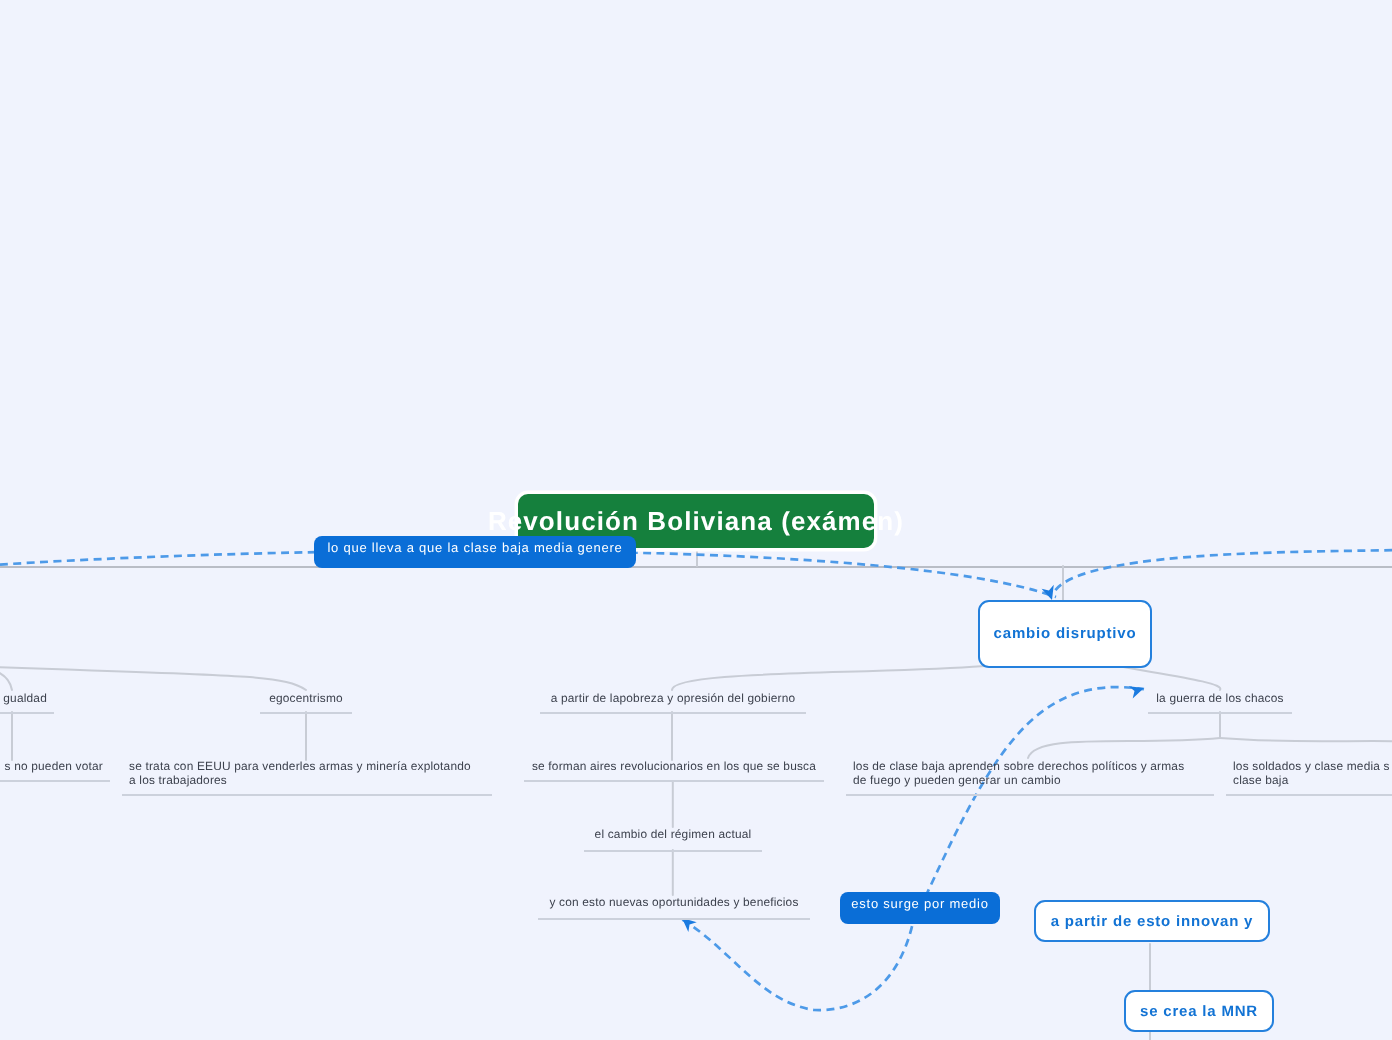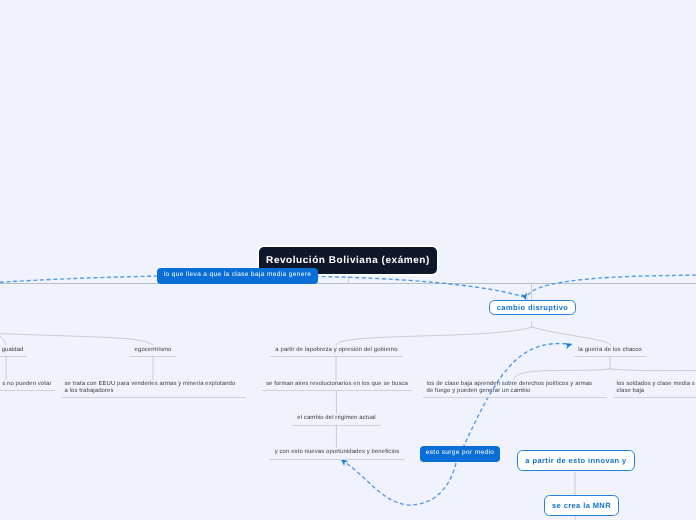--- a/index.html
+++ b/index.html
@@ -2,21 +2,21 @@
 <html><head>
 <meta charset="utf-8">
 <title>Revolución Boliviana (exámen)</title>
 <style>
   html,body{margin:0;padding:0;}
   body{width:696px;height:520px;overflow:hidden;background:#f0f3fd;
        font-family:"Liberation Sans",sans-serif;-webkit-font-smoothing:antialiased;text-rendering:geometricPrecision;}
   #canvas{position:absolute;left:0;top:0;width:696px;height:520px;overflow:hidden;}
   svg.links{position:absolute;left:0;top:0;width:696px;height:520px;pointer-events:none;}
   .node{position:absolute;white-space:nowrap;box-sizing:border-box;}
-  .root{background:#0f172a;color:#ffffff;font-weight:bold;font-size:10px;letter-spacing:.55px;
+  .root{background:#15803d;color:#ffffff;font-weight:bold;font-size:13px;letter-spacing:.55px;
         border-radius:5px;box-shadow:0 0 0 1.7px #ffffff;
         display:flex;align-items:center;justify-content:center;}
   .rel{background:#0a6ed7;color:#ffffff;font-size:6.5px;letter-spacing:.38px;border-radius:4px;
         display:flex;align-items:center;justify-content:center;}
   .rel > span{position:relative;top:-1.8px;}
   .boxed{background:#ffffff;color:#1273d4;font-weight:bold;font-size:7.5px;letter-spacing:.4px;
          border:1.7px solid #2480dd;border-radius:5.5px;
          display:flex;align-items:center;justify-content:center;}
   .boxed > span{position:relative;top:-0.5px;}
   .plain{color:#3c414d;font-size:5.95px;letter-spacing:.1px;line-height:7px;}
@@ -57,30 +57,30 @@
         <path d="M0,0 L-7,-3.2 L-5,0 L-7,3.2 Z" transform="translate(341,459) rotate(221)"></path>
         <path d="M0,0 L-7,-3.2 L-5,0 L-7,3.2 Z" transform="translate(572,344) rotate(-18)"></path>
       </g>
   </svg>
 <div class="node root" style="left: 259px; top: 247px; width: 178px; height: 27px;">
       <span>Revolución Boliviana (exámen)</span>
     </div>
     <div class="node rel" style="left: 157px; top: 268px; width: 161px; height: 16px;">
       <span>lo que lleva a que la clase baja media genere</span>
     </div>
-    <div class="node boxed" style="left: 489px; top: 300px; width: 87px; height: 15px;">
+    <div class="node boxed" style="left: 489px; top: 300px; width: 87px; height: 34px;">
       <span>cambio disruptivo</span>
     </div>
     <div class="node rel" style="left: 420px; top: 446px; width: 80px; height: 16px;">
       <span>esto surge por medio</span>
     </div>
     <div class="node boxed" style="left: 517px; top: 450px; width: 118px; height: 21px; align-items: center;">
       <span>a partir de esto innovan y</span>
     </div>
-    <div class="node boxed" style="left: 544px; top: 495px; width: 75px; height: 21px;">
+    <div class="node boxed" style="left: 562px; top: 495px; width: 75px; height: 21px;">
       <span>se crea la MNR</span>
     </div>
     <div class="ul" style="left: -15px; top: 356px; width: 42px;"></div>
     <div class="node plain" style="left: -11.5px; top: 347px; width: 35px; text-align: right;">
       <div>gualdad</div>
     </div>
     <div class="ul" style="left: 130px; top: 356px; width: 46px;"></div>
     <div class="node plain" style="left: 133.5px; top: 347px; width: 39px; text-align: center;">
       <div>egocentrismo</div>
     </div>

